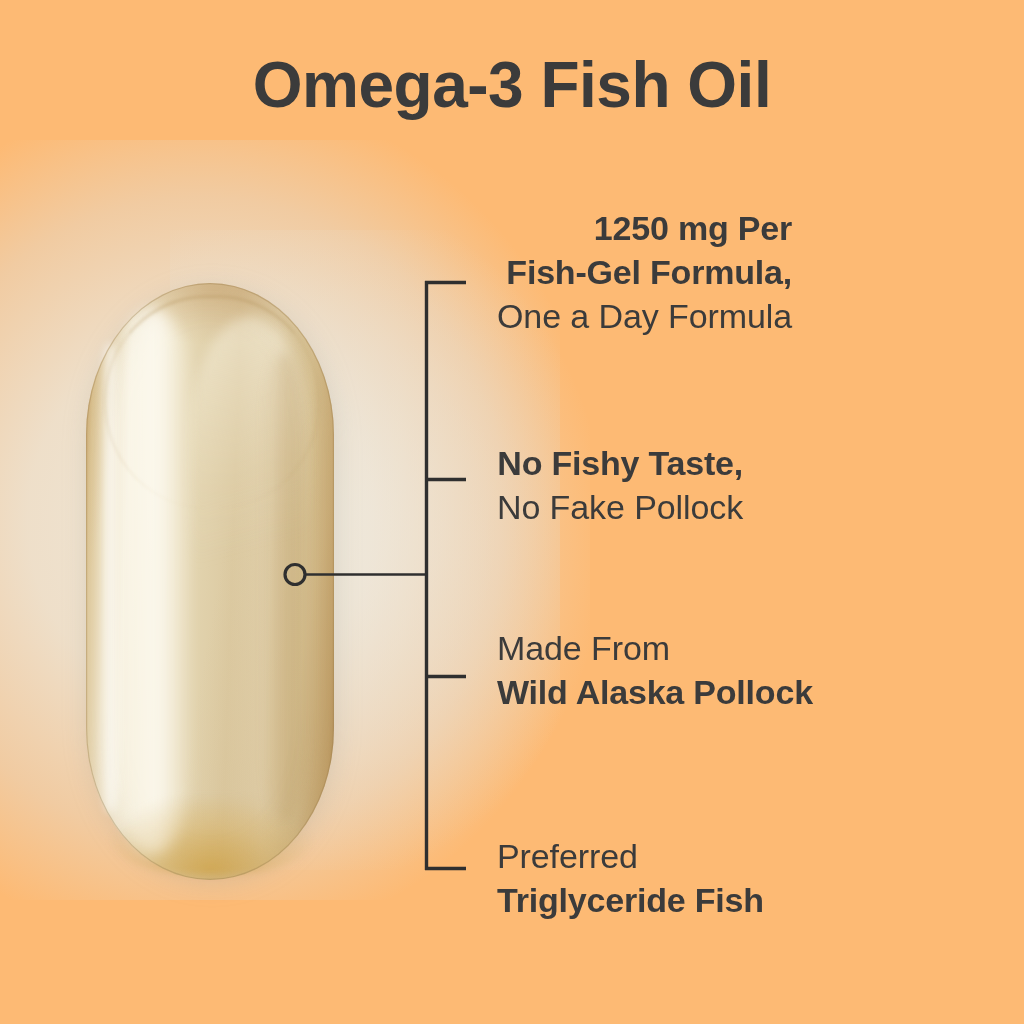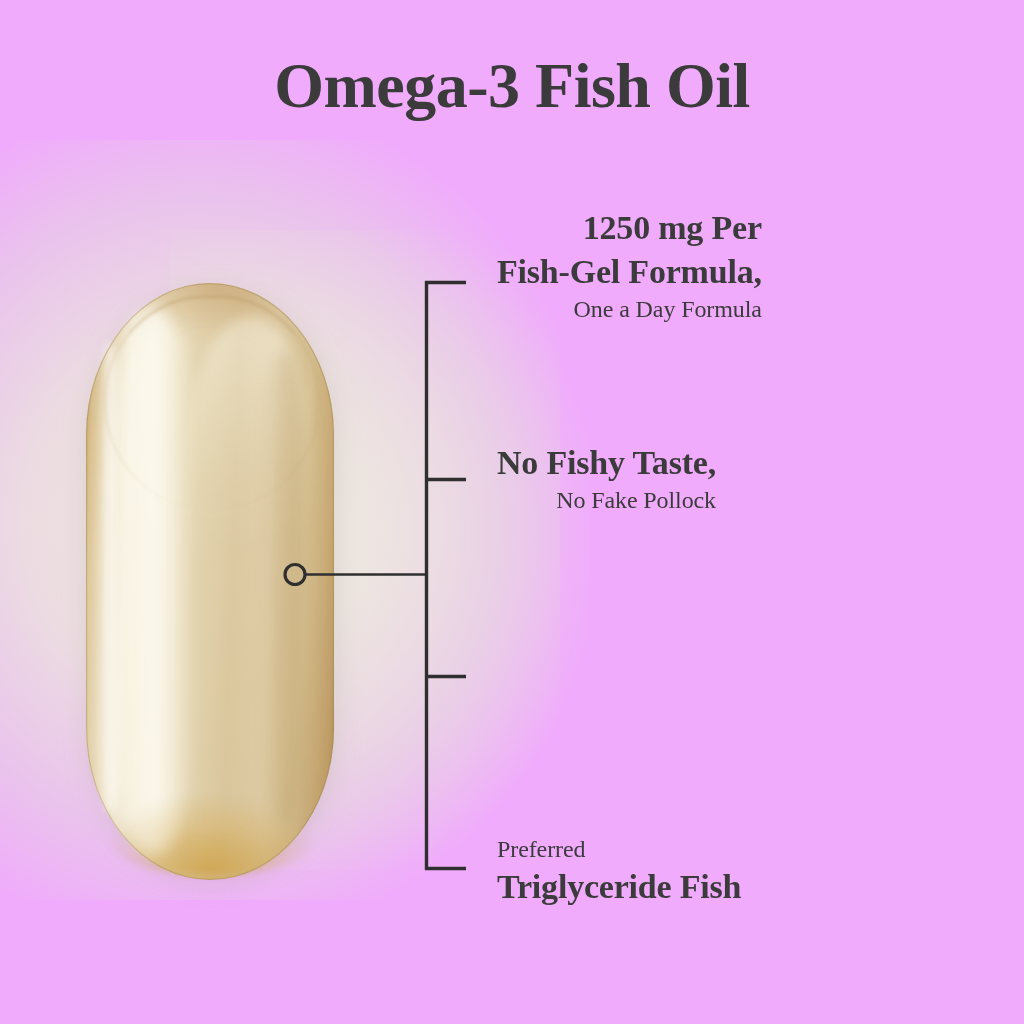--- a/index.html
+++ b/index.html
@@ -5,22 +5,22 @@
   html, body {
     margin: 0;
     padding: 0;
     background: #c9cacb;
   }
   #stage {
     position: relative;
     width: 1024px;
     height: 1024px;
     overflow: hidden;
-    background: #f0abfc;
-    font-family: Liberation Serif, serif;
+    background: #fdba74;
+    font-family: Liberation Sans, sans-serif;
     -webkit-font-smoothing: antialiased;
   }
 
   
   .glow-a {
     position: absolute;
     left: -60px;
     top: 140px;
     width: 620px;
     height: 760px;
@@ -213,21 +213,21 @@
   
   .feature {
     position: absolute;
     left: 497px;
     color: #3b3b3b;
     line-height: 1.30;
     white-space: nowrap;
   }
   .feature .ln { display: block; }
   .ln.b { font-weight: 700; font-size: 34px; letter-spacing: -0.2px; }
-  .ln.r { font-weight: 400; font-size: 24px; letter-spacing: -0.1px; }
+  .ln.r { font-weight: 400; font-size: 34px; letter-spacing: -0.1px; }
 
   .f1 { top: 206px; text-align: right; }
   .f2 { top: 441px; text-align: right; }
   .f3 { top: 626px; }
   .f4 { top: 834px; }
 </style>
 </head>
 <body>
 
 <div id="stage">
@@ -270,19 +270,23 @@
     <span class="ln b">1250 mg Per</span>
     <span class="ln b">Fish-Gel Formula,</span>
     <span class="ln r">One a Day Formula</span>
   </div>
 
   <div class="feature f2">
     <span class="ln b">No Fishy Taste,</span>
     <span class="ln r">No Fake Pollock</span>
   </div>
 
+  <div class="feature f3">
+    <span class="ln r">Made From</span>
+    <span class="ln b">Wild Alaska Pollock</span>
+  </div>
 
   <div class="feature f4">
     <span class="ln r">Preferred</span>
     <span class="ln b">Triglyceride Fish</span>
   </div>
 
 </div>
 
 </body></html>

